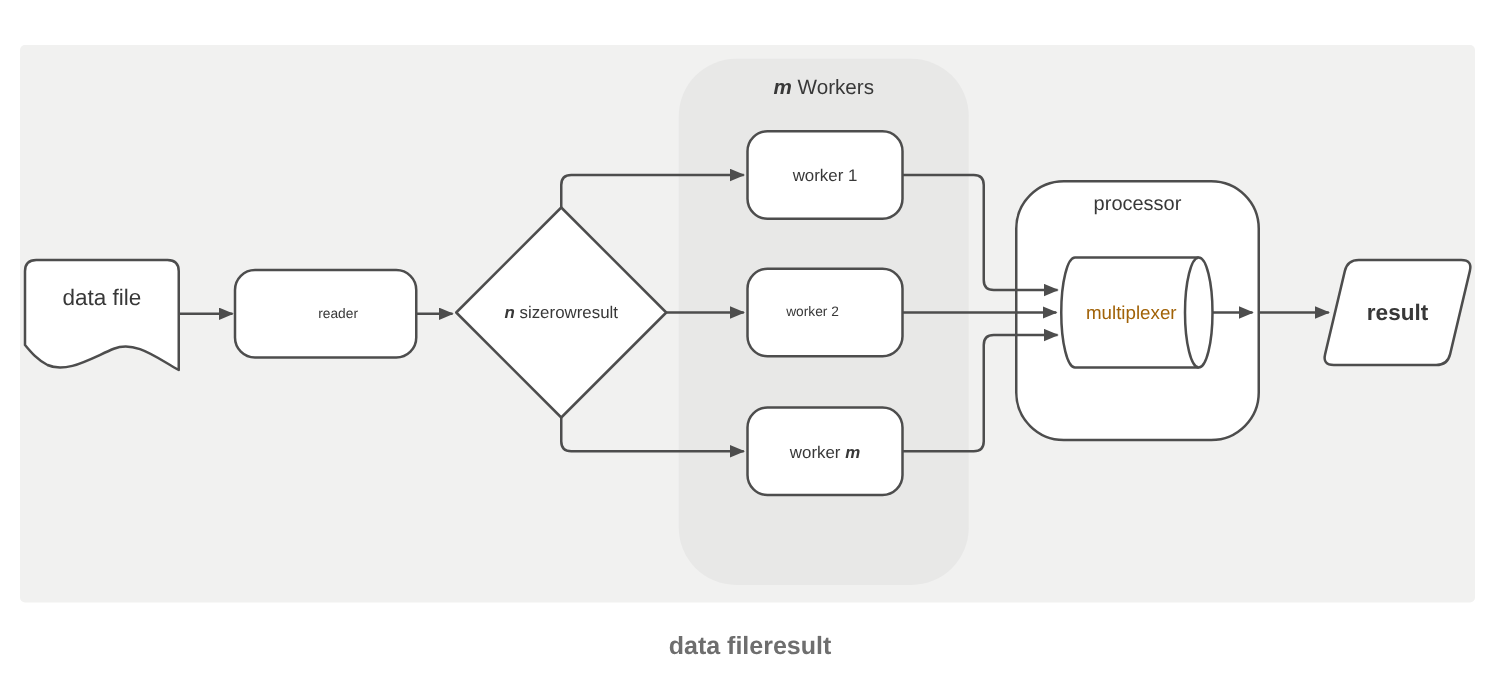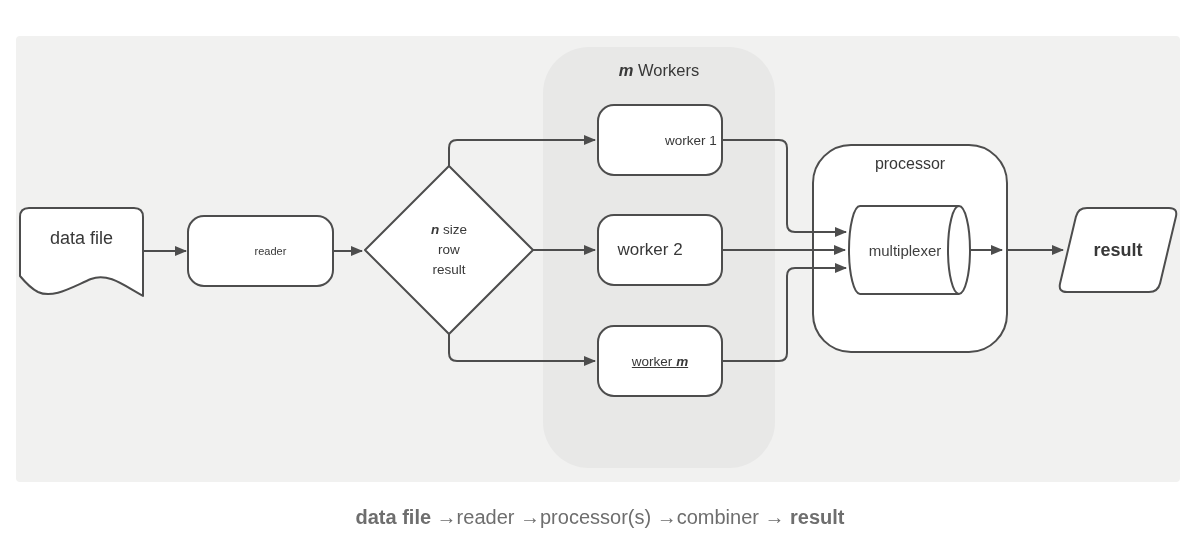--- a/index.html
+++ b/index.html
@@ -10,27 +10,27 @@
   }
   .stage { position:absolute; left:0; top:0; width:1200px; height:548px; }
   svg.diagram { position:absolute; left:0; top:0; }
   .lbl {
     position:absolute; display:flex; align-items:center; justify-content:center;
     color:#383838; text-align:center; pointer-events:none;
   }
   .lbl-datafile  { left:20px;  top:204px; width:123px; height:68px; font-size:18px; }
   .lbl-reader    { left:188px; top:216px; width:165px; height:70px; font-size:11px; }
   .lbl-batcher   { left:365px; top:198px; width:168px; height:104px; font-size:13.5px;
-                   flex-direction:column; line-height:1.5; }
+                   flex-direction:row; line-height:1.5; }
   .lbl-workers-title { left:543px; top:57px; width:232px; height:26px; font-size:16.5px; }
-  .lbl-worker1   { left:598px; top:105px; width:124px; height:70px; font-size:13.5px;margin-left:31px; }
-  .lbl-worker2   { left:598px; top:215px; width:104px; height:70px; font-size:17px; }
-  .lbl-workerm   { left:598px; top:326px; width:124px; height:70px; font-size:13.5px;text-decoration:underline; }
+  .lbl-worker1   { left:598px; top:105px; width:124px; height:70px; font-size:13.5px; }
+  .lbl-worker2   { left:598px; top:215px; width:104px; height:70px; font-size:11px; }
+  .lbl-workerm   { left:598px; top:326px; width:124px; height:70px; font-size:13.5px; }
   .lbl-combiner  { left:813px; top:151px; width:194px; height:26px; font-size:16px; }
-  .lbl-mux       { left:849px; top:206px; width:112px; height:88px; font-size:15px; color:#404040; }
+  .lbl-mux       { left:849px; top:206px; width:112px; height:88px; font-size:15px; color:#a16207; }
   .lbl-result    { left:1058px; top:208px; width:120px; height:84px; font-size:18px; font-weight:700; }
   .caption {
     position:absolute; left:0; top:500px; width:1200px; height:34px;
     display:flex; align-items:center; justify-content:center;
     font-size:20px; color:#6e6e6e;
   }
   .bi  { font-weight:700; font-style:italic; }
   .b   { font-weight:700; }
   .pre { white-space:pre;text-align:right; }
 </style>
@@ -110,17 +110,16 @@
   </div>
 
   <div class="lbl lbl-combiner">processor</div>
 
   <div class="lbl lbl-mux">multiplexer</div>
 
   <div class="lbl lbl-result">result</div>
 
   <div class="caption">
     <span class="b pre">data file</span>
-      <span class="pre"> →reader →processor(s) →combiner → </span>
       <span class="b pre">result</span>
   </div>
 
 </div>
 
 </body></html>

